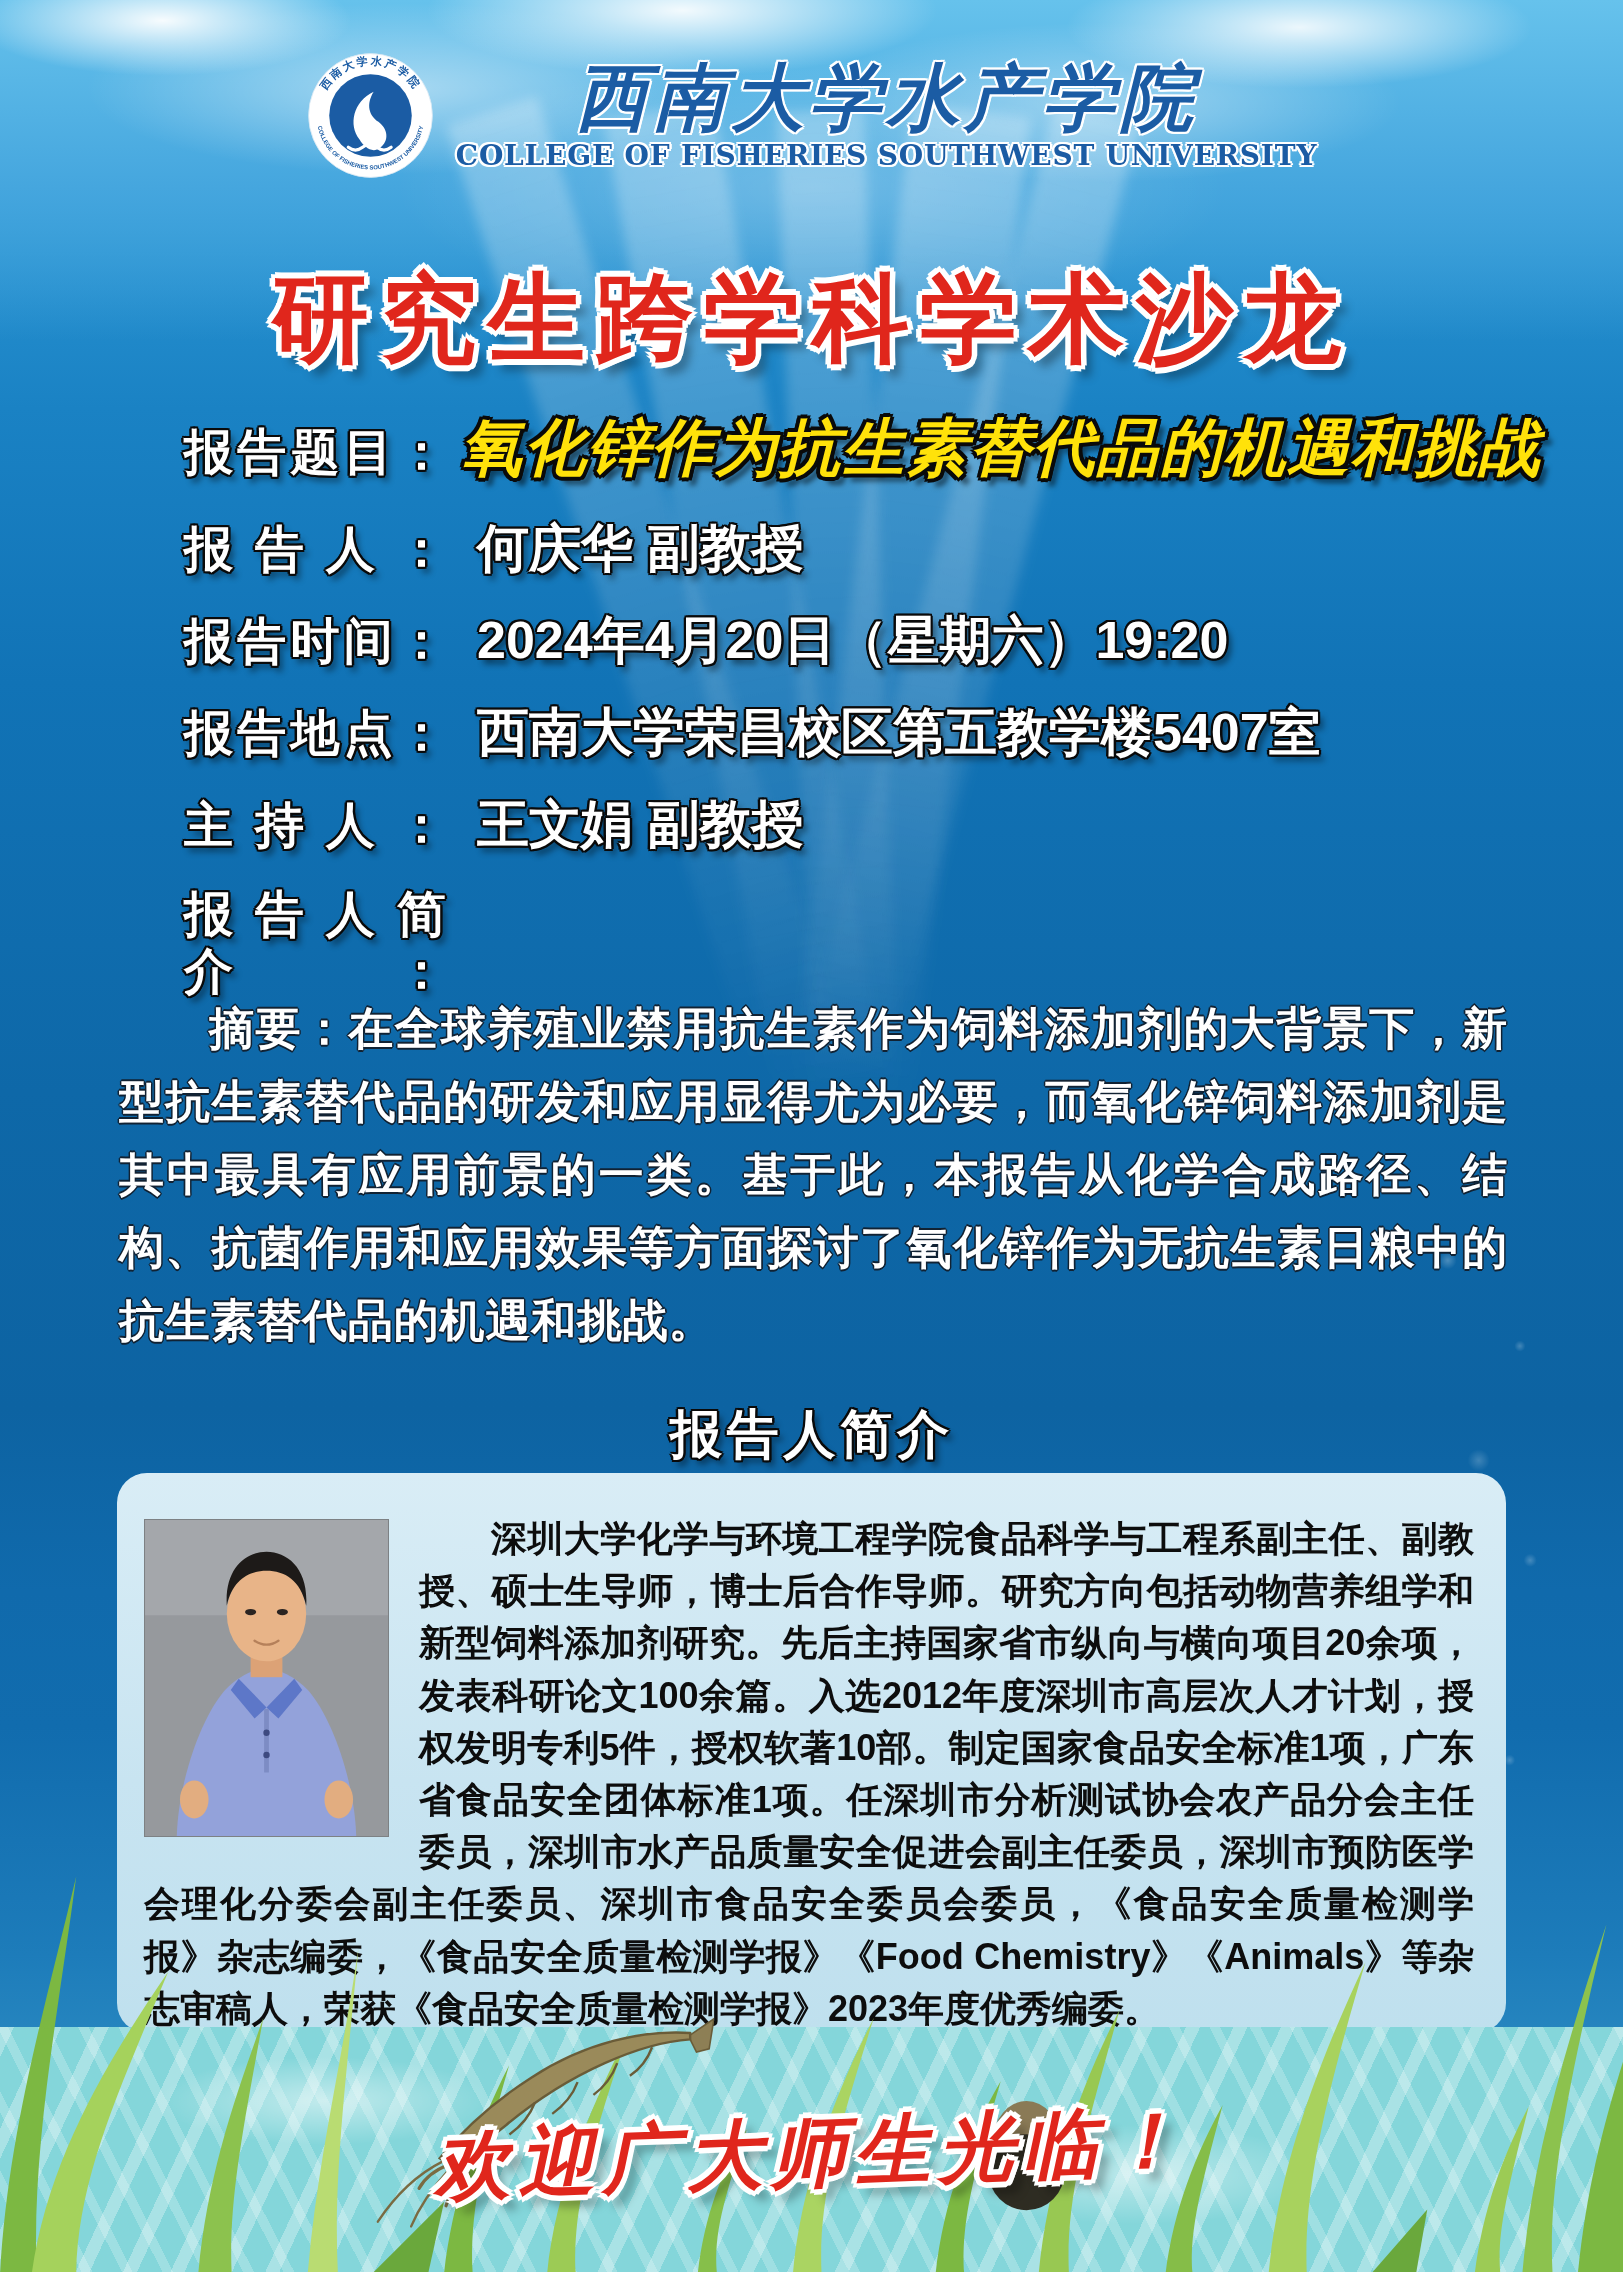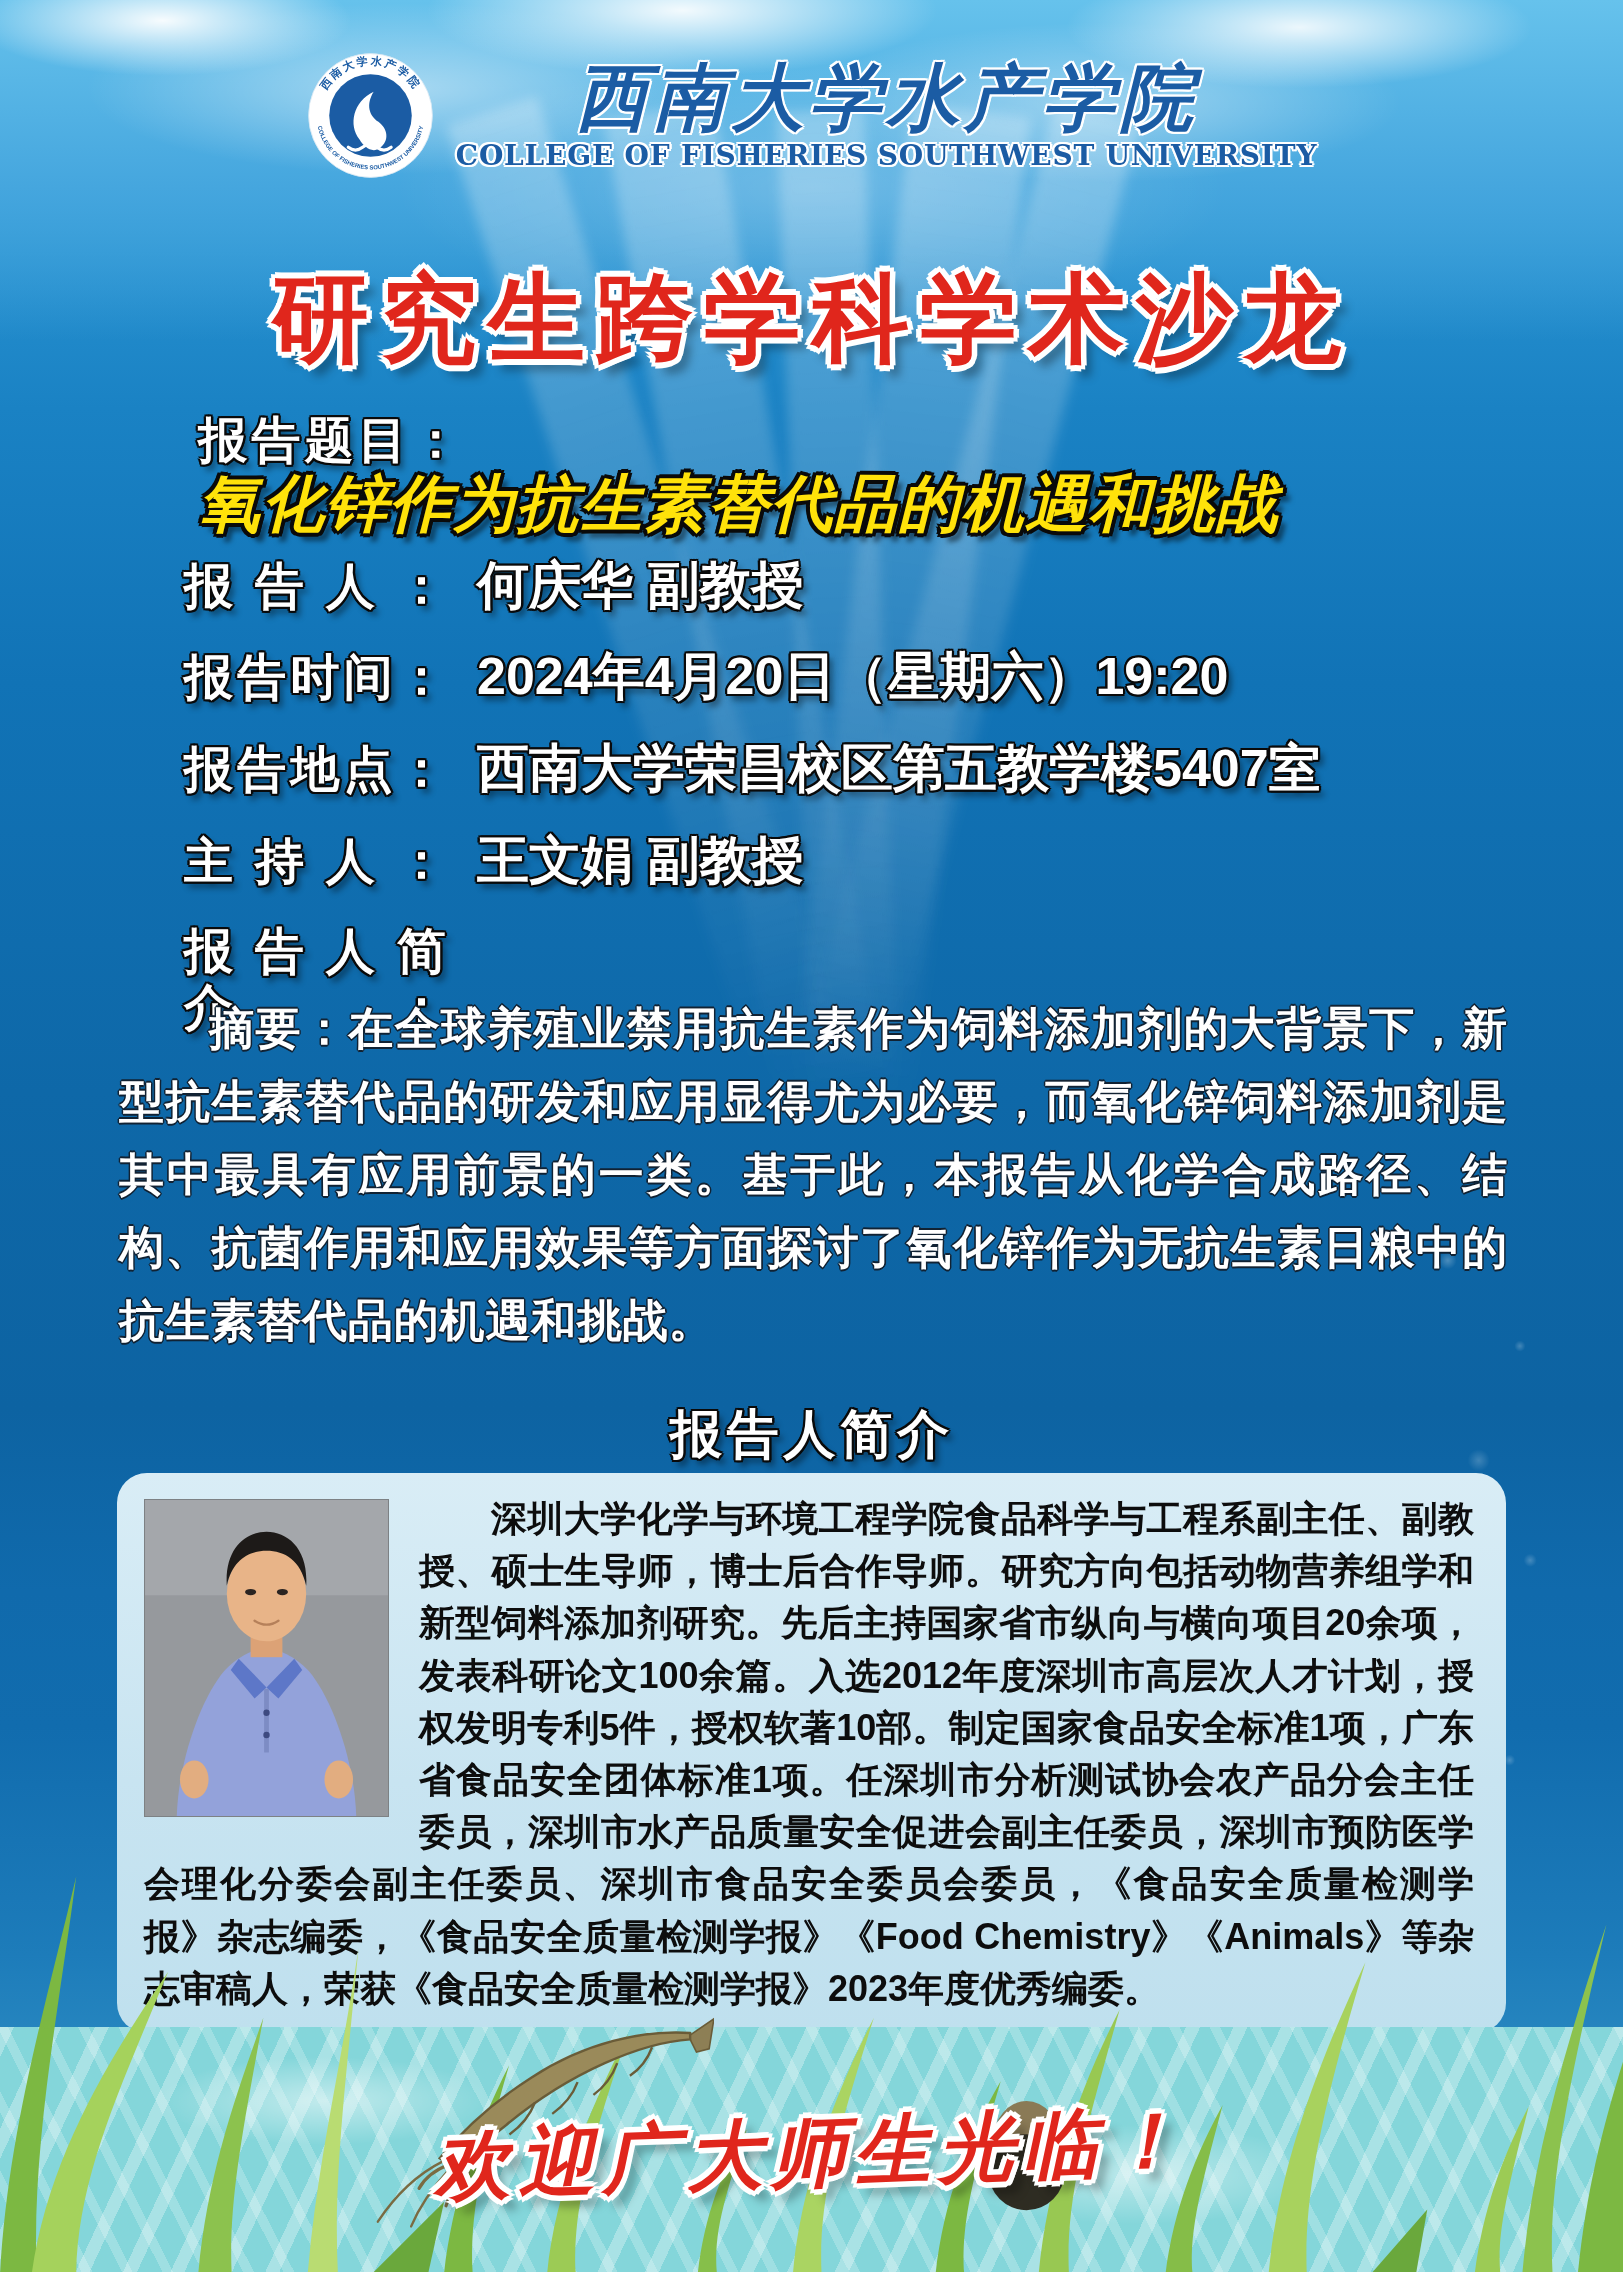--- a/index.html
+++ b/index.html
@@ -62,31 +62,31 @@
   
   .main-title{position:absolute;left:0;top:255px;width:100%;text-align:center;
     font-size:97px;font-weight:bold;letter-spacing:11px;}
   
   .info{position:absolute;left:184px;top:412px;width:1332px;}
   .info-row{display:flex;align-items:baseline;margin-bottom:32px;line-height:1.15;}
   .ilabel{display:inline-block;width:262px;font-size:49px;font-weight:bold;
     text-align:justify;text-align-last:justify;flex:0 0 auto;}
   .ivalue{font-size:52px;font-weight:bold;margin-left:31px;white-space:nowrap;}
   .ivalue.topic{font-size:62px;margin-left:14.3px;letter-spacing:1.6px;font-style:italic;}
-  .info-row.topic-row{margin-bottom:16px;flex-direction:column;}
+  .info-row.topic-row{margin-bottom:36px;}
   
   .abstract{position:absolute;left:119px;top:993px;width:1389px;
     font-size:45px;font-weight:bold;line-height:1.62;text-align:justify;text-indent:2em;
     letter-spacing:0.8px;}
   
   .bio-heading{position:absolute;left:0;top:1400px;width:100%;text-align:center;
     font-size:52px;font-weight:bold;letter-spacing:4.8px;}
   .bio-box{position:absolute;left:117px;top:1473px;width:1389px;height:560px;
     background:linear-gradient(180deg,#d9edf6 0%,#c8e4f1 55%,#bfe0ee 100%);
-    border-radius:30px;box-sizing:border-box;padding:20px 32px 24px 27px;}
+    border-radius:30px;box-sizing:border-box;padding:40px 32px 24px 27px;}
   .photo{float:left;width:243px;height:316px;margin:6.3px 30px 11px 0;
     background:linear-gradient(180deg,#a7abaf,#8d9195);border:0.8px solid #7d8184;}
   .bio-text{margin:0;font-size:36px;font-weight:bold;color:#0d0d0d;line-height:1.45;
     text-align:justify;text-indent:2em;}
   
   .water{position:absolute;left:0;top:2027px;width:100%;height:246px;
     background-color:#84d6da;
     background-image:
       repeating-linear-gradient(115deg,rgba(255,255,255,.30) 0 12.7px,rgba(255,255,255,0) 12.7px 43px),
       repeating-linear-gradient(243deg,rgba(255,255,255,.22) 0 9.5px,rgba(255,255,255,0) 9.5px 36px),

